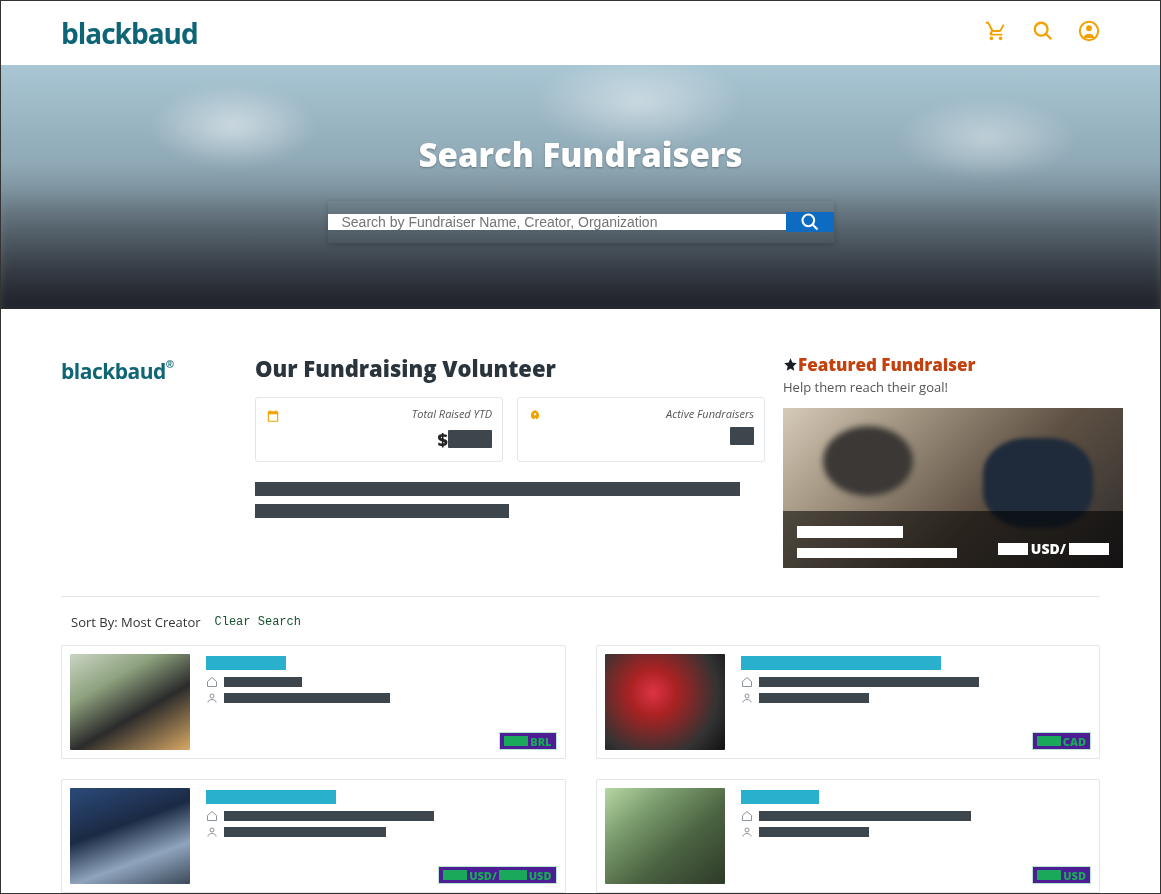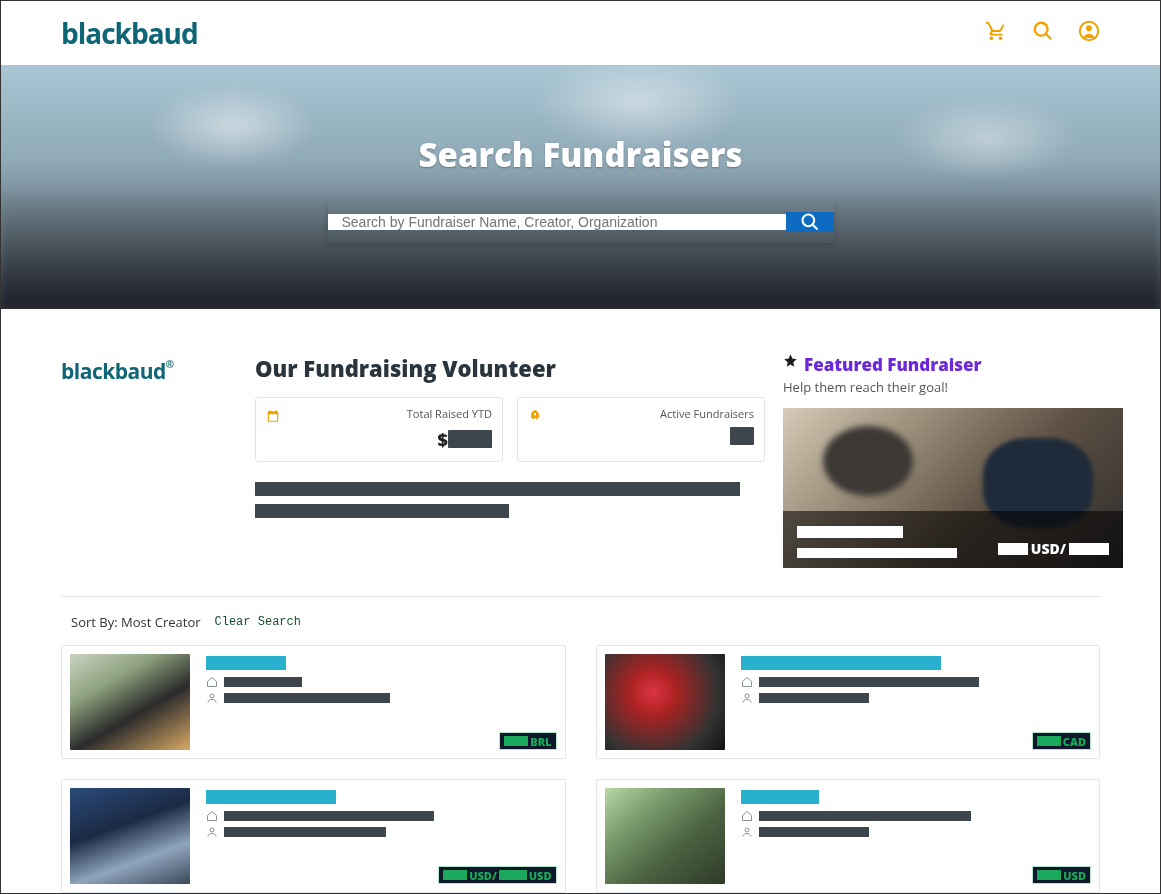--- a/index.html
+++ b/index.html
@@ -33,27 +33,27 @@
   .searchbar button { width: 48px; background: #0d6cc1; border: none; color: #fff; cursor: pointer; display:flex; align-items:center; justify-content:center; }
   
   
   .content { padding: 44px 60px 0; }
   .top-grid { display: grid; grid-template-columns: 176px 510px 340px; gap: 18px; }
   .side-brand { font-size: 21px; font-weight: 700; color: #0e6575; letter-spacing: -0.5px; padding-top: 4px; }
   .commheading { font-size: 22px; font-weight: 800; color: #29343d; margin-bottom: 14px; }
   .stat-row { display: flex; gap: 14px; }
   .stat-card { flex: 1; border: 1px solid #e3e6e8; border-radius: 3px; padding: 8px 10px 10px; position: relative; min-height: 54px; }
   .stat-icon { position:absolute; top:8px; left:10px; color:#f2a100; }
-  .stat-label { text-align: right; font-size: 11px; color: #555; }
+  .stat-label { text-align: right; font-size: 11px; color: #555; font-style: italic; }
   .stat-val { display:flex; align-items:center; justify-content:flex-end; margin-top:6px; font-size:18px; font-weight:800; color:#222; }
   .redact { display:inline-block; background:#3d464d; border-radius:1px; }
   .commdesc { margin-top: 20px; line-height: 1.9; }
   .commdesc .line { height: 14px; background:#3d464d; margin-bottom:8px; }
   
-  .featured-title { font-size: 17px; font-weight: 800; color:#6d28d9; display:flex; align-items:flex-start; gap:6px; }
+  .featured-title { font-size: 17px; font-weight: 800; color:#c2410c; display:flex; align-items:center; }
   .featured-sub { font-size: 13px; color:#555; margin-top:2px; margin-bottom:12px; }
   .featured-card { position: relative; height: 160px; background: linear-gradient(135deg,#d6cbb8 0%,#9a8d7a 30%,#5d5043 60%,#2d2b2c 100%); overflow:hidden; }
   .featured-card .blob1 { position:absolute; top:18px; left:40px; width:90px; height:70px; background:#3b3835; border-radius:50%; filter:blur(3px); }
   .featured-card .blob2 { position:absolute; top:30px; right:30px; width:110px; height:90px; background:#1f2b3b; border-radius:40%; filter:blur(2px); }
   .featured-overlay { position:absolute; bottom:0; left:0; right:0; background:rgba(0,0,0,0.55); padding:10px 14px 10px; color:#fff; }
   .fo-line1 { display:inline-block; background:#fff; height:12px; width:106px; }
   .fo-line2 { display:block; background:#fff; height:10px; width:160px; margin-top:5px; }
   .fo-goal { position:absolute; bottom:10px; right:14px; font-size:14px; font-weight:800; color:#fff; display:flex; align-items:center; gap:1px; }
   .fo-goal .rw { display:inline-block; background:#fff; height:12px; }
   
@@ -65,21 +65,21 @@
   .sort-row .clear { color:#14532d; cursor:pointer; font-size:12px;font-family:Liberation Mono, monospace; }
   
   .cards { display:grid; grid-template-columns: 1fr 1fr; gap:20px 30px; margin-top:4px; }
   .card { border:1px solid #e3e6e8; border-radius:2px; padding:8px; display:flex; gap:16px; height:114px; position:relative; }
   .thumb { width:120px; height:96px; flex-shrink:0; border-radius:1px; }
   .card-body { flex:1; padding-top:2px; }
   .title-bar { height:14px; background:#28b0cc; margin-bottom:6px; }
   .meta { display:flex; align-items:center; gap:6px; margin-top:4px; }
   .meta .mi { width:12px; height:12px; display:inline-flex; color:#8a929a; }
   .meta .ml { height:10px; background:#3d464d; }
-  .badge { position:absolute; bottom:8px; right:8px; height:18px; border:1px solid #b9e6ce; background:#0f172a; display:flex; align-items:center; padding:0 4px; gap:2px; }
+  .badge { position:absolute; bottom:8px; right:8px; height:18px; border:1px solid #b9e6ce; background:#4c1d95; display:flex; align-items:center; padding:0 4px; gap:2px; }
   .badge .bb { display:inline-block; background:#1aa85a; height:10px; }
   .badge .bc { font-size:11px; font-weight:800; color:#1aa85a; }
   
   
   .t1 { background: linear-gradient(150deg,#c9d4c3 0%,#8fa37f 30%,#2b2b2b 60%,#d9a965 100%); }
   .t2 { background: radial-gradient(circle at 40% 40%,#d34 0%,#a22 25%,#333 70%,#111 100%); }
   .t3 { background: linear-gradient(160deg,#2b4a7a 0%,#1b2a44 40%,#8fa4bd 70%,#3b4a5a 100%); }
   .t4 { background: linear-gradient(140deg,#b7d8a3 0%,#789a6c 30%,#4c6442 60%,#2e3a28 100%); }
 </style>
 </head>

